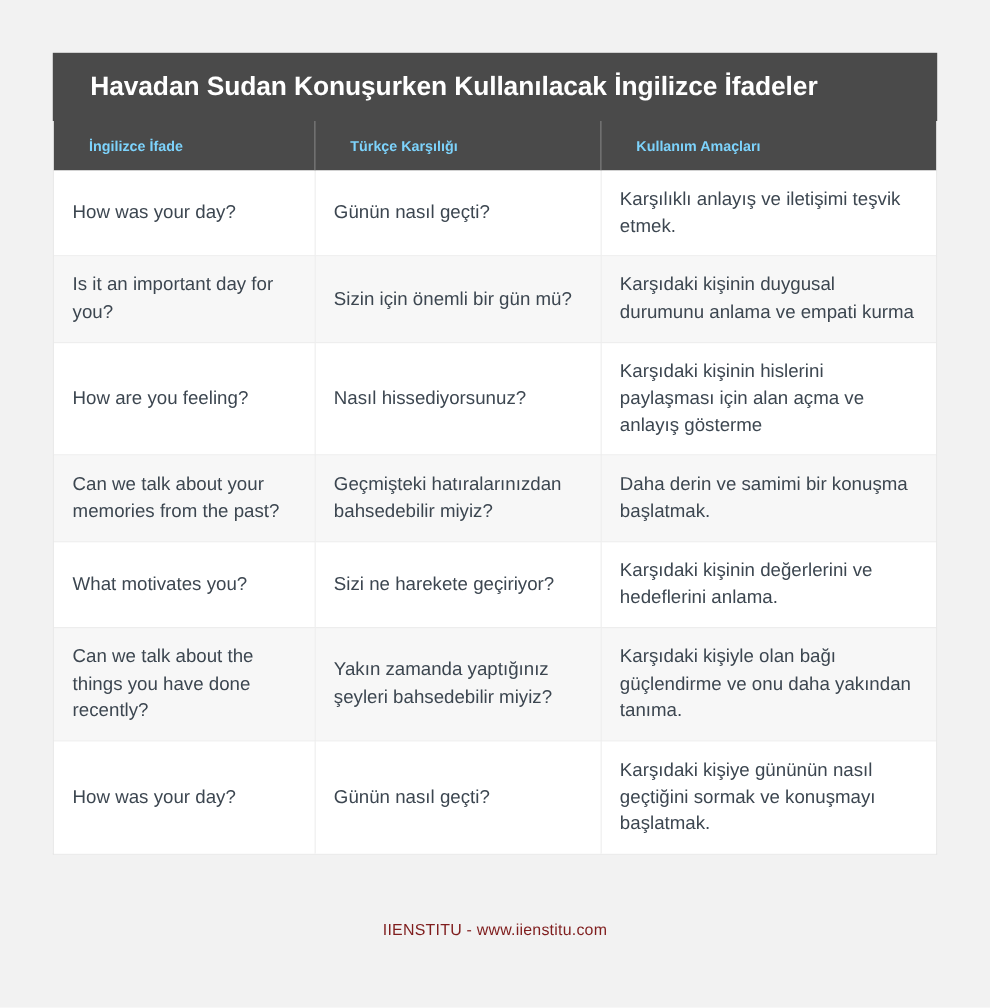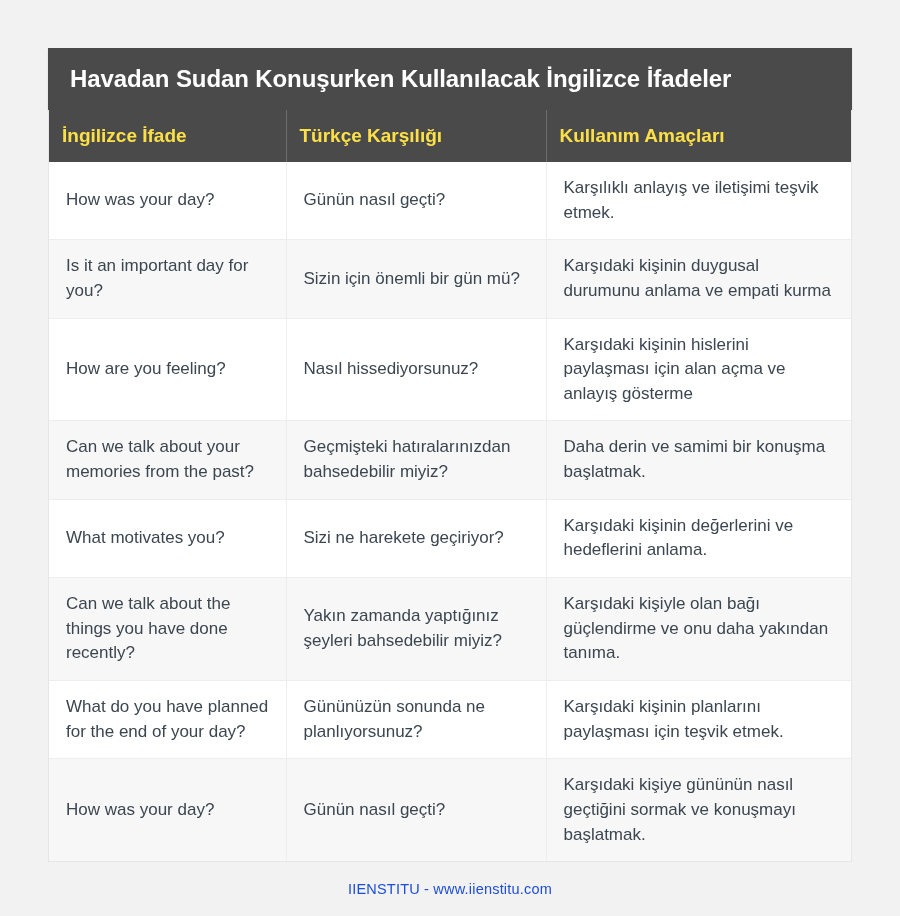--- a/index.html
+++ b/index.html
@@ -30,21 +30,21 @@
     background: #4a4a4a;
     color: #ffffff;
     box-sizing: border-box;
     height: 62px;
     display: flex;
     align-items: center;
     padding: 0 18px;
     box-shadow: 0 1px 2px rgba(0,0,0,0.10);
   }
   .title-bar h1 {
-    margin: 4px;
+    margin: 16px;
     font-size: 24px;
     line-height: 1.15;
     font-weight: bold;
     letter-spacing: -0.1px;
     white-space: nowrap;
   }
 
   
   .table-wrap {
     background: #ffffff;
@@ -52,25 +52,25 @@
     border-top: none;
     box-sizing: border-box;
   }
   table.data-table {
     width: 100%;
     border-collapse: collapse;
     table-layout: fixed;
   }
   table.data-table thead th {
     background: #4a4a4a;
-    color: #fde047;
-    font-size: 19px;
+    color: #7dd3fc;
+    font-size: 13px;
     font-weight: bold;
     text-align: left;
-    padding: 15px 13px;
+    padding: 15px 32px;
     border-right: 1px solid #6d6d6d;
     vertical-align: middle;
     box-sizing: border-box;
   }
   table.data-table thead th:last-child {
     border-right: none;
   }
   table.data-table tbody td {
     font-size: 17px;
     line-height: 1.45;
@@ -100,21 +100,21 @@
 
   
   .footer {
     flex: 1 1 auto;
     display: flex;
     align-items: center;
     justify-content: center;
   }
   .footer-text {
     font-size: 14.5px;
-    color: #1d4ed8;
+    color: #7f1d1d;
     letter-spacing: 0.2px;
   }
 </style>
 </head>
 <body>
 
 <div class="page">
 
   <div class="title-bar">
     <h1>Havadan Sudan Konuşurken Kullanılacak İngilizce İfadeler</h1>
@@ -159,25 +159,20 @@
             <td>What motivates you?</td>
             <td>Sizi ne harekete geçiriyor?</td>
             <td>Karşıdaki kişinin değerlerini ve hedeflerini anlama.</td>
           </tr>
           <tr>
             <td>Can we talk about the things you have done recently?</td>
             <td>Yakın zamanda yaptığınız şeyleri bahsedebilir miyiz?</td>
             <td>Karşıdaki kişiyle olan bağı güçlendirme ve onu daha yakından tanıma.</td>
           </tr>
           <tr>
-            <td>What do you have planned for the end of your day?</td>
-            <td>Gününüzün sonunda ne planlıyorsunuz?</td>
-            <td>Karşıdaki kişinin planlarını paylaşması için teşvik etmek.</td>
-          </tr>
-          <tr>
             <td>How was your day?</td>
             <td>Günün nasıl geçti?</td>
             <td>Karşıdaki kişiye gününün nasıl geçtiğini sormak ve konuşmayı başlatmak.</td>
           </tr>
         </tbody>
     </table>
   </div>
 
   <div class="footer">
     <span class="footer-text">IIENSTITU - www.iienstitu.com</span>

